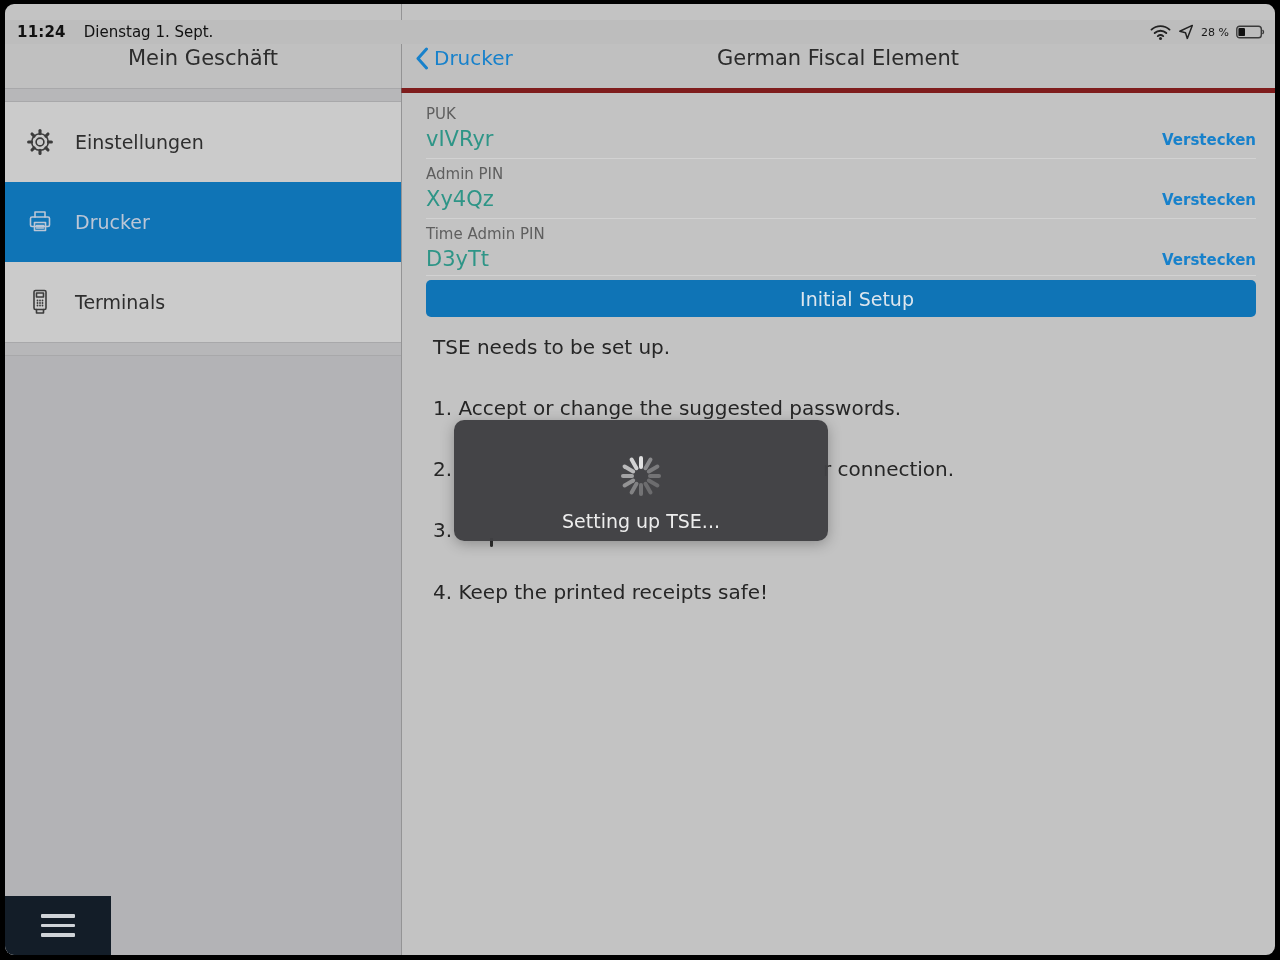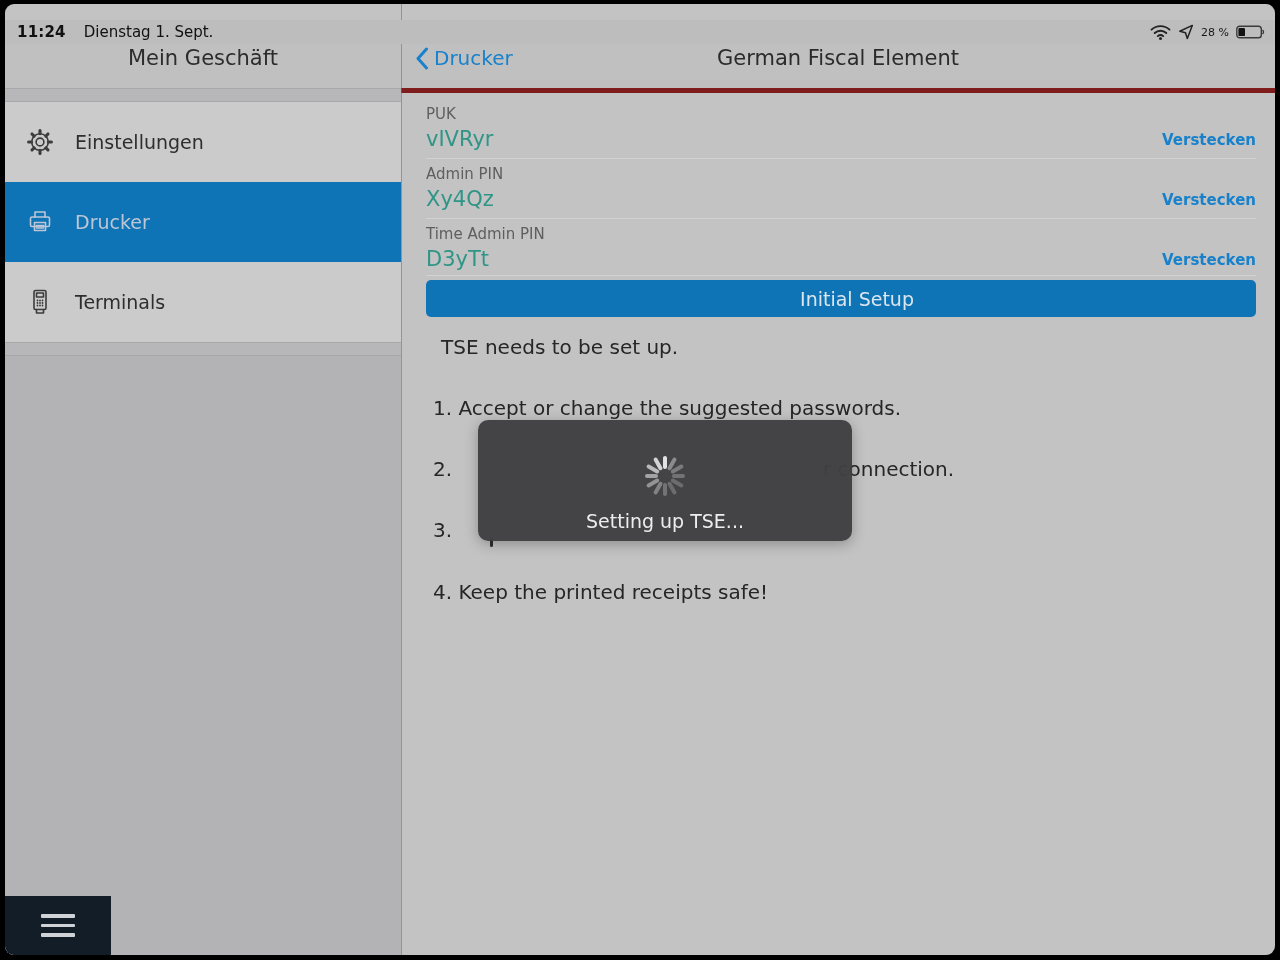--- a/index.html
+++ b/index.html
@@ -33,27 +33,27 @@
 
   .hamburger{position:absolute;left:0;bottom:0;width:106px;height:59px;background:#131d28;z-index:5;display:flex;flex-direction:column;align-items:center;justify-content:center;gap:6px;cursor:pointer;}
   .hline{width:34px;height:3.5px;background:#cfd3d8;border-radius:1px;}
 
   
   .flabel{position:absolute;left:421px;font-size:15px;color:#5f5f5f;z-index:1;}
   .fvalue{position:absolute;left:421px;font-size:21px;color:#2e9587;z-index:1;}
   .fdivider{position:absolute;left:421px;width:830px;height:1px;background:#d2d2d2;z-index:1;}
   .flink{position:absolute;right:19px;font-size:15px;font-weight:bold;color:#1781cb;z-index:1;cursor:pointer;}
   .setup-btn{position:absolute;left:421px;top:276px;width:830px;height:37px;background:#0f74b6;border:none;border-radius:5px;color:#dde6ee;font-size:19px;font-family:inherit;z-index:1;cursor:pointer;padding-left:38px;}
-  .intro{position:absolute;left:428px;top:331px;font-size:20px;color:#262626;z-index:1;margin-left:8px;}
+  .intro{position:absolute;left:428px;top:331px;font-size:20px;color:#262626;z-index:1;}
   .step{position:absolute;left:428px;width:830px;height:26px;font-size:20px;color:#262626;z-index:1;}
   .step .suffix{position:absolute;left:390px;top:0;white-space:nowrap;}
   .descender{position:absolute;left:57px;top:20px;width:3px;height:9px;background:#2f2f2f;border-radius:0 0 2px 2px;}
 
   
-  .modal{position:absolute;left:449px;top:416px;width:374px;height:121px;background:rgba(64,64,67,.97);border-radius:10px;z-index:10;box-shadow:0 3px 14px rgba(0,0,0,.28);margin-left:24px;}
+  .modal{position:absolute;left:449px;top:416px;width:374px;height:121px;background:rgba(64,64,67,.97);border-radius:10px;z-index:10;box-shadow:0 3px 14px rgba(0,0,0,.28);}
   .modal-text{position:absolute;left:0;right:0;top:90px;text-align:center;font-size:19px;color:#ededed;}
   .spinner{position:absolute;left:164px;top:33px;}
 </style>
 </head>
 <body>
 
 <div class="screen">
 
   <div class="statusbar">
     <span class="sb-time">11:24</span>

